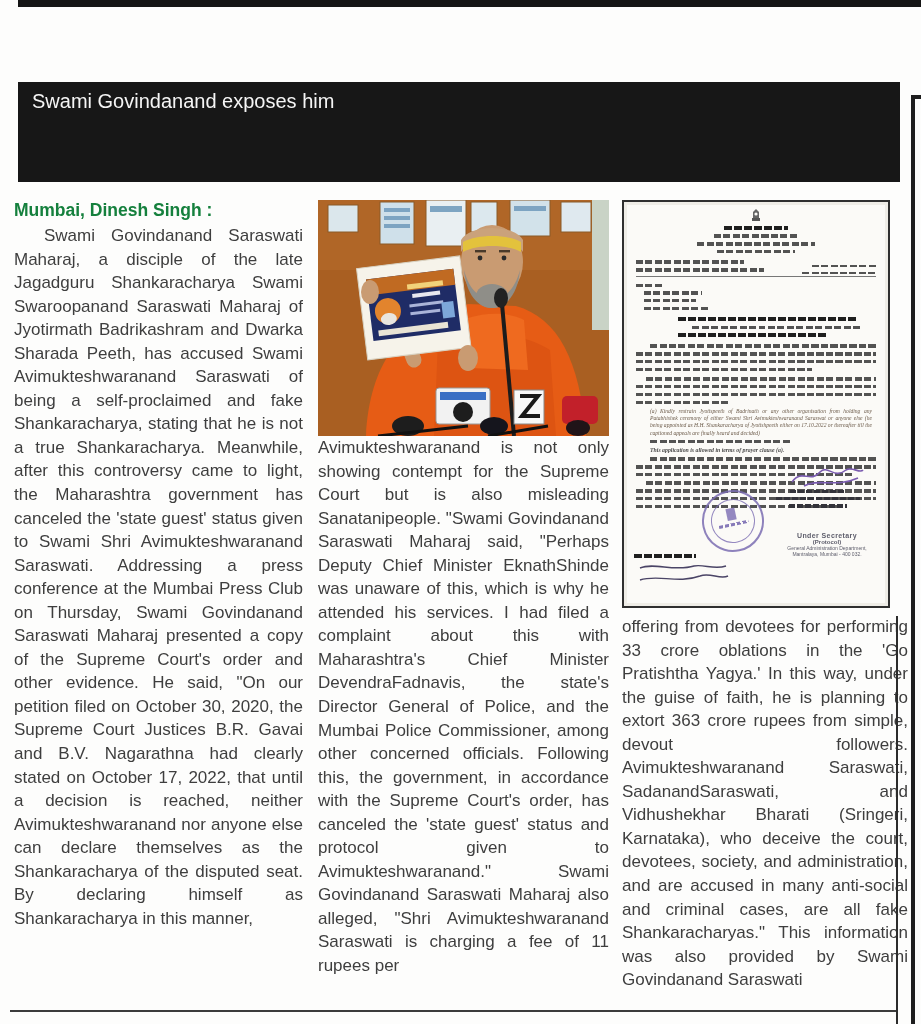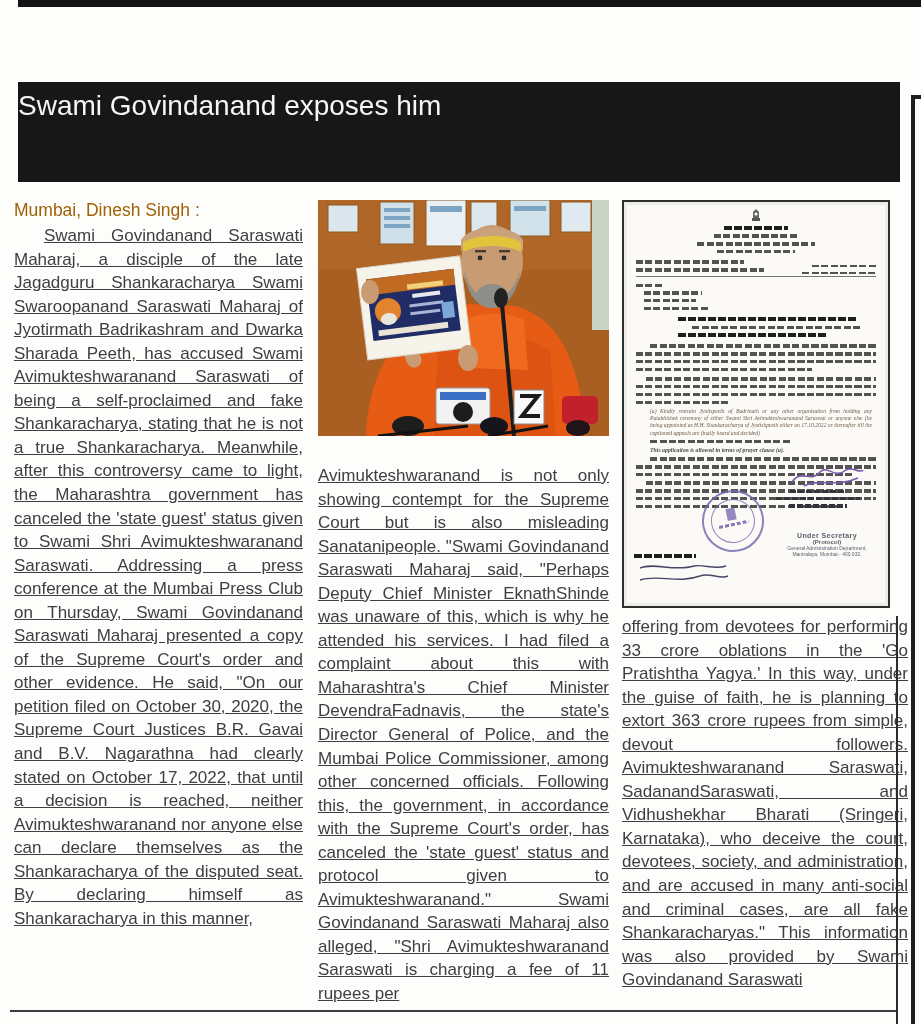--- a/index.html
+++ b/index.html
@@ -2,34 +2,34 @@
 <html><head>
 <meta charset="utf-8">
 <style>
   html,body{margin:0;padding:0;background:#ffffff;}
   .page{position:relative;width:921px;height:1024px;background:#fdfdfc;overflow:hidden;
         font-family:"Liberation Sans",sans-serif;}
   .top-bar{position:absolute;left:18px;top:0;width:903px;height:7px;background:#151515;}
   .headline{position:absolute;left:16px;top:8px;width:900px;margin:0;
             font-size:57px;font-weight:400;letter-spacing:-1px;color:#1b1b1b;white-space:nowrap;}
   .banner{position:absolute;left:18px;top:82px;width:882px;height:100px;background:#171717;}
-  .banner-line{color:#f5f5f5;font-size:28px;font-weight:400;letter-spacing:0;}
+  .banner-line{color:#f5f5f5;font-size:20px;font-weight:400;letter-spacing:0;padding-left:14px;}
   .banner-line.l1{margin-top:8px;}
   .banner-line.l2{margin-top:12px;}
 
   .col{position:absolute;top:200px;}
   .col1{left:14px;width:289px;}
   .col2{left:318px;width:291px;}
   .col3{left:622px;width:286px;}
 
-  .byline{margin:0 0 3px 0;font-size:17.5px;font-weight:normal;color:#a16207;}
+  .byline{margin:0 0 3px 0;font-size:17.5px;font-weight:bold;color:#15803d;}
   .body{margin:0;font-size:17px;line-height:23.55px;color:#3e3e3e;text-align:justify;
-        -webkit-hyphens:none;hyphens:none;text-decoration:underline;}
+        -webkit-hyphens:none;hyphens:none;}
   .indent{text-indent:30px;}
-  .col2 .body{margin-top:28px;}
+  .col2 .body{margin-top:0;}
   .col3 .body{margin-top:7px;}
 
   
   .photo{width:291px;height:236px;overflow:hidden;background:#a95f22;}
 
   
   .letter{position:relative;width:264px;height:404px;background:#fbfaf7;
           border:2px solid #2f2f2f;box-shadow:inset 0 0 0 3px #efede7;overflow:hidden;}
   .lt-in{position:absolute;left:12px;top:6px;width:240px;}
   .dl{height:3.4px;background-image:repeating-linear-gradient(90deg,#3c3c3c 0 7px,rgba(0,0,0,0) 7px 9.5px);

